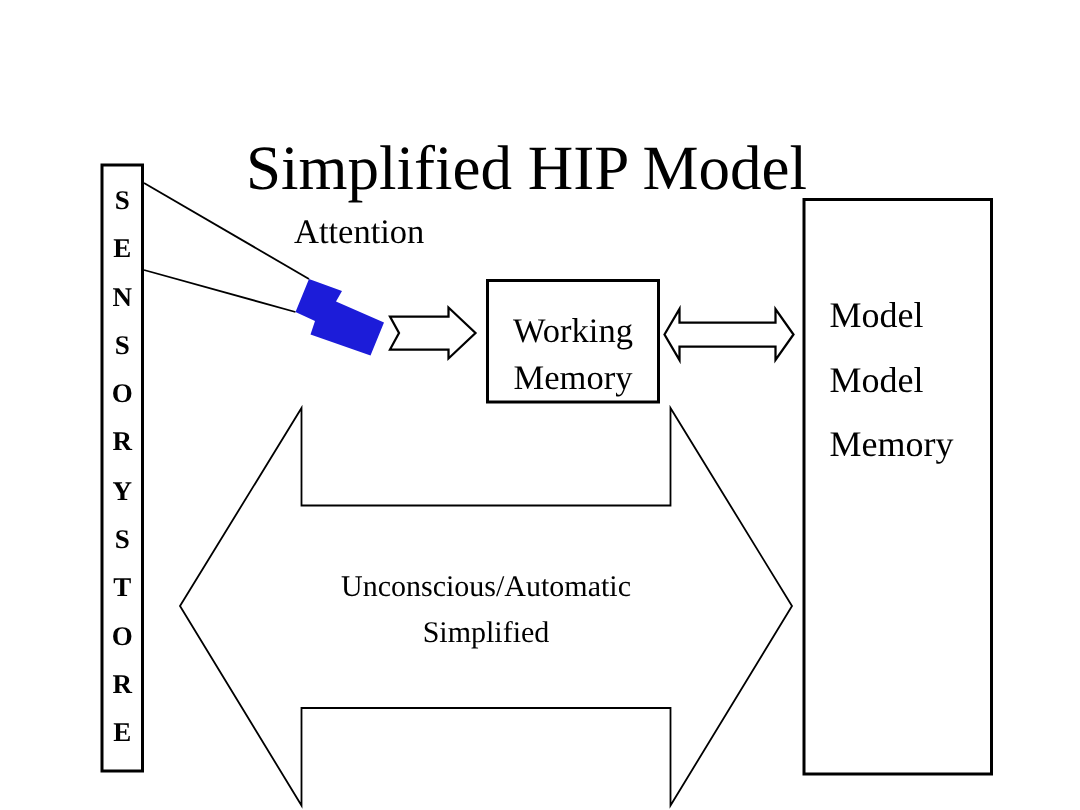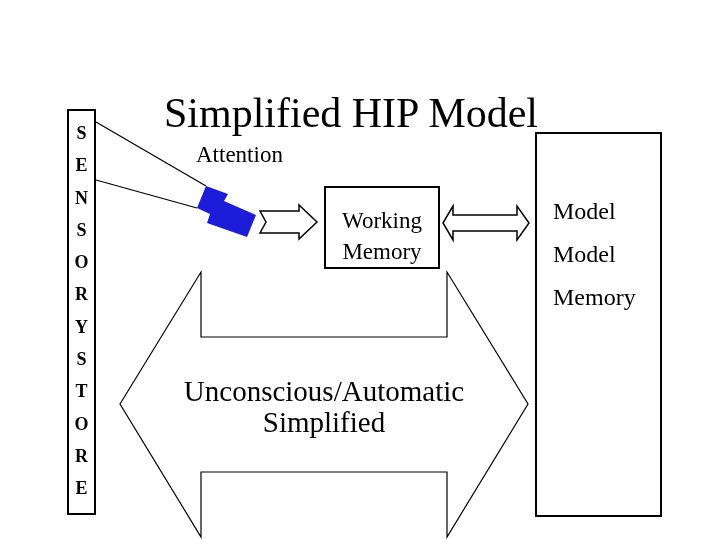--- a/index.html
+++ b/index.html
@@ -30,21 +30,21 @@
     font-size:23px;line-height:31px;text-align:center;
   }
   .ltm-box{
     position:absolute;left:535px;top:132px;width:127px;height:385px;
     border:2px solid #000;box-sizing:border-box;
     padding:56px 0 0 16px;font-size:24px;
   }
   .ltm-box div{line-height:43px;}
   .processes-label{
     position:absolute;left:120px;top:376px;width:408px;
-    text-align:center;font-size:29px;line-height:31px;
+    text-align:center;font-size:20px;line-height:31px;
   }
 </style>
 </head>
 <body>
 
 <div class="slide">
 
   <svg class="shapes" viewBox="0 0 720 540" xmlns="http://www.w3.org/2000/svg">
 
     <line x1="96" y1="122" x2="206" y2="186" stroke="#000" stroke-width="1.2"></line>

